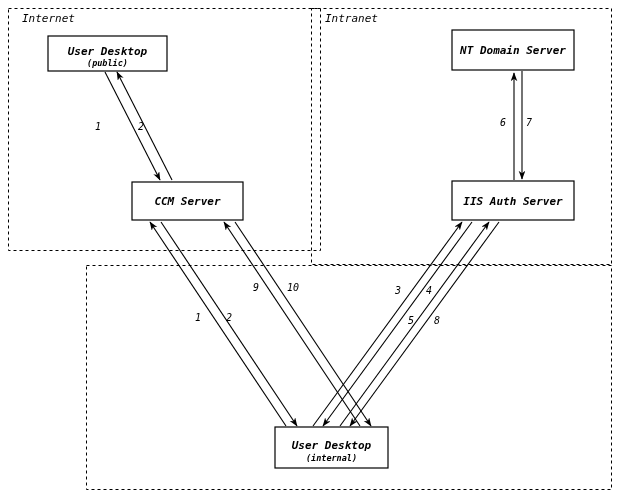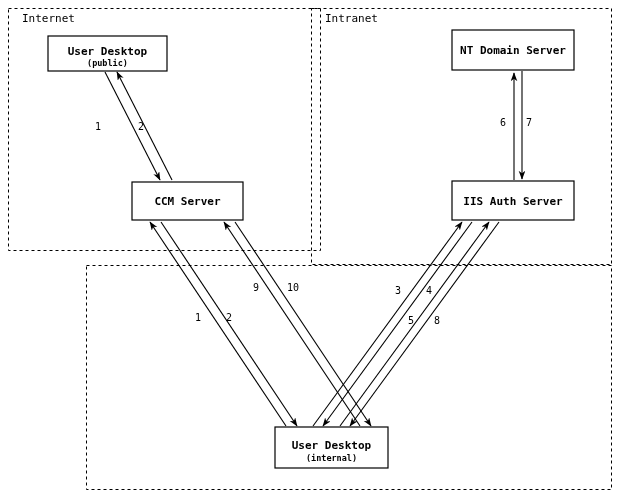--- a/index.html
+++ b/index.html
@@ -7,20 +7,21 @@
     padding: 0;
     background: #ffffff;
   }
   #canvas {
     position: relative;
     width: 627px;
     height: 497px;
     background: #ffffff;
     overflow: hidden;
     font-family: "DejaVu Sans Mono", "Liberation Mono", monospace;
+    font-style: italic;
   }
   svg#diagram {
     position: absolute;
     left: 0;
     top: 0;
     width: 627px;
     height: 497px;
   }
   .zone-rect {
     fill: none;

